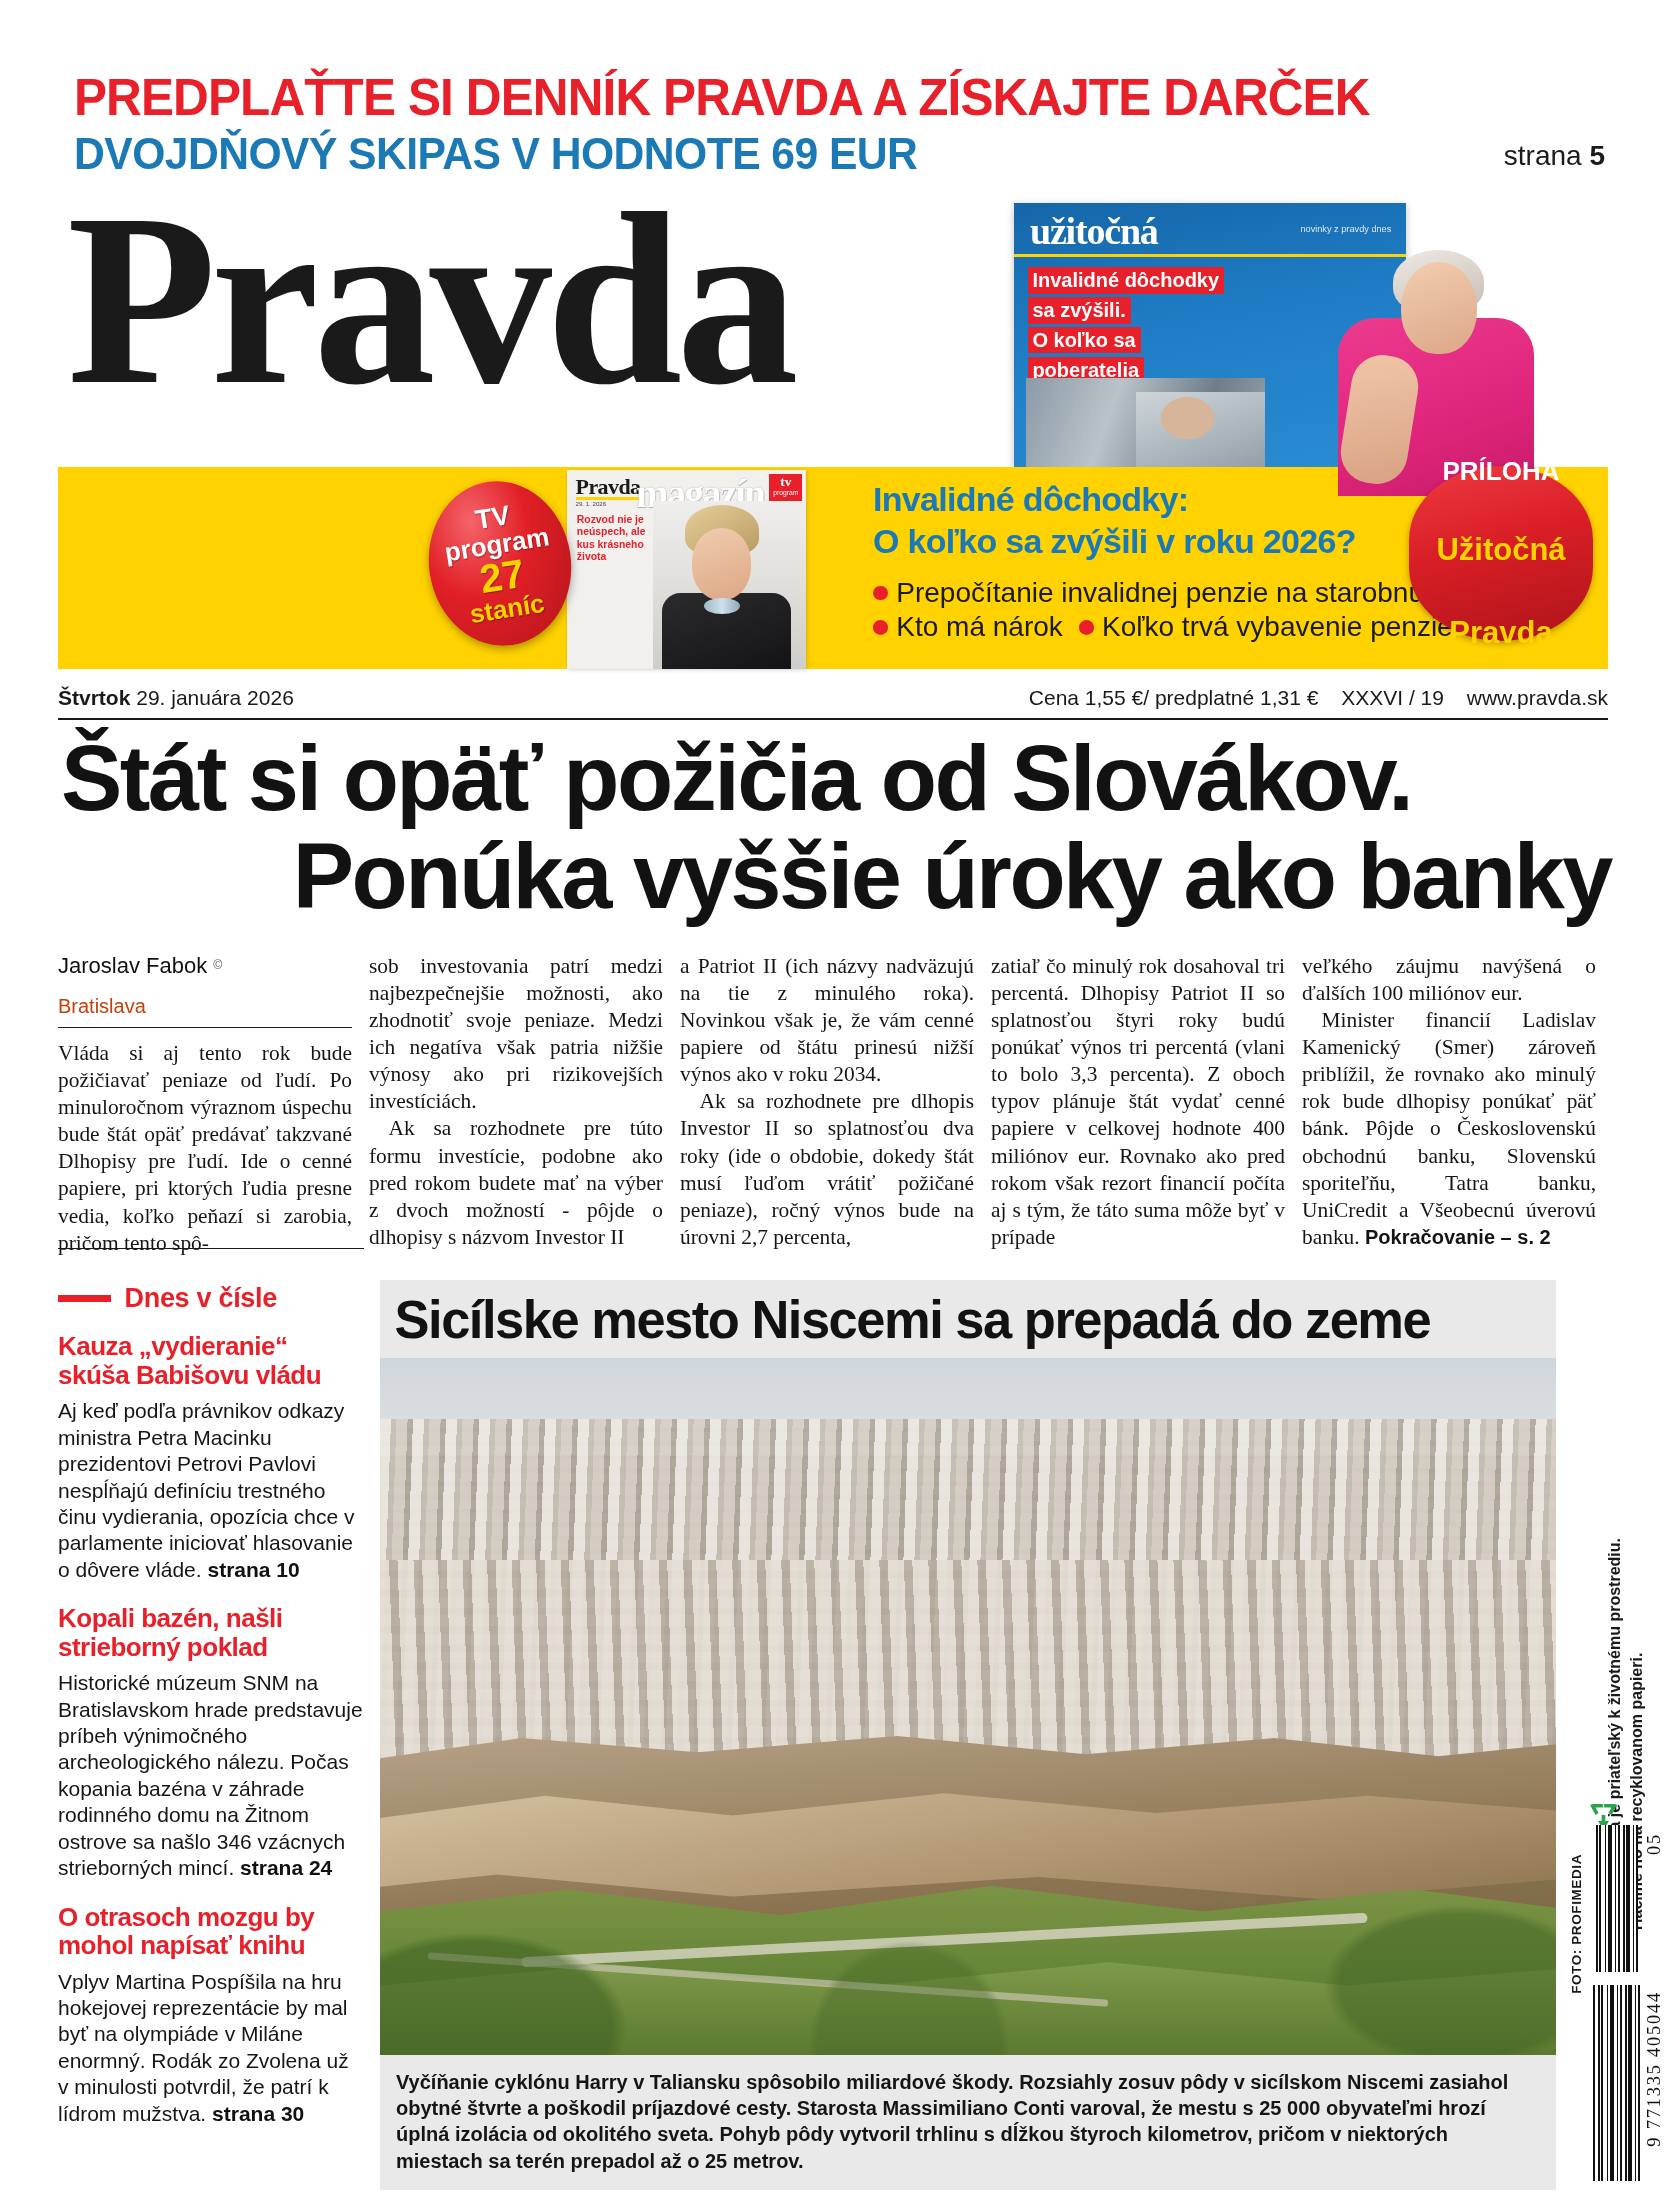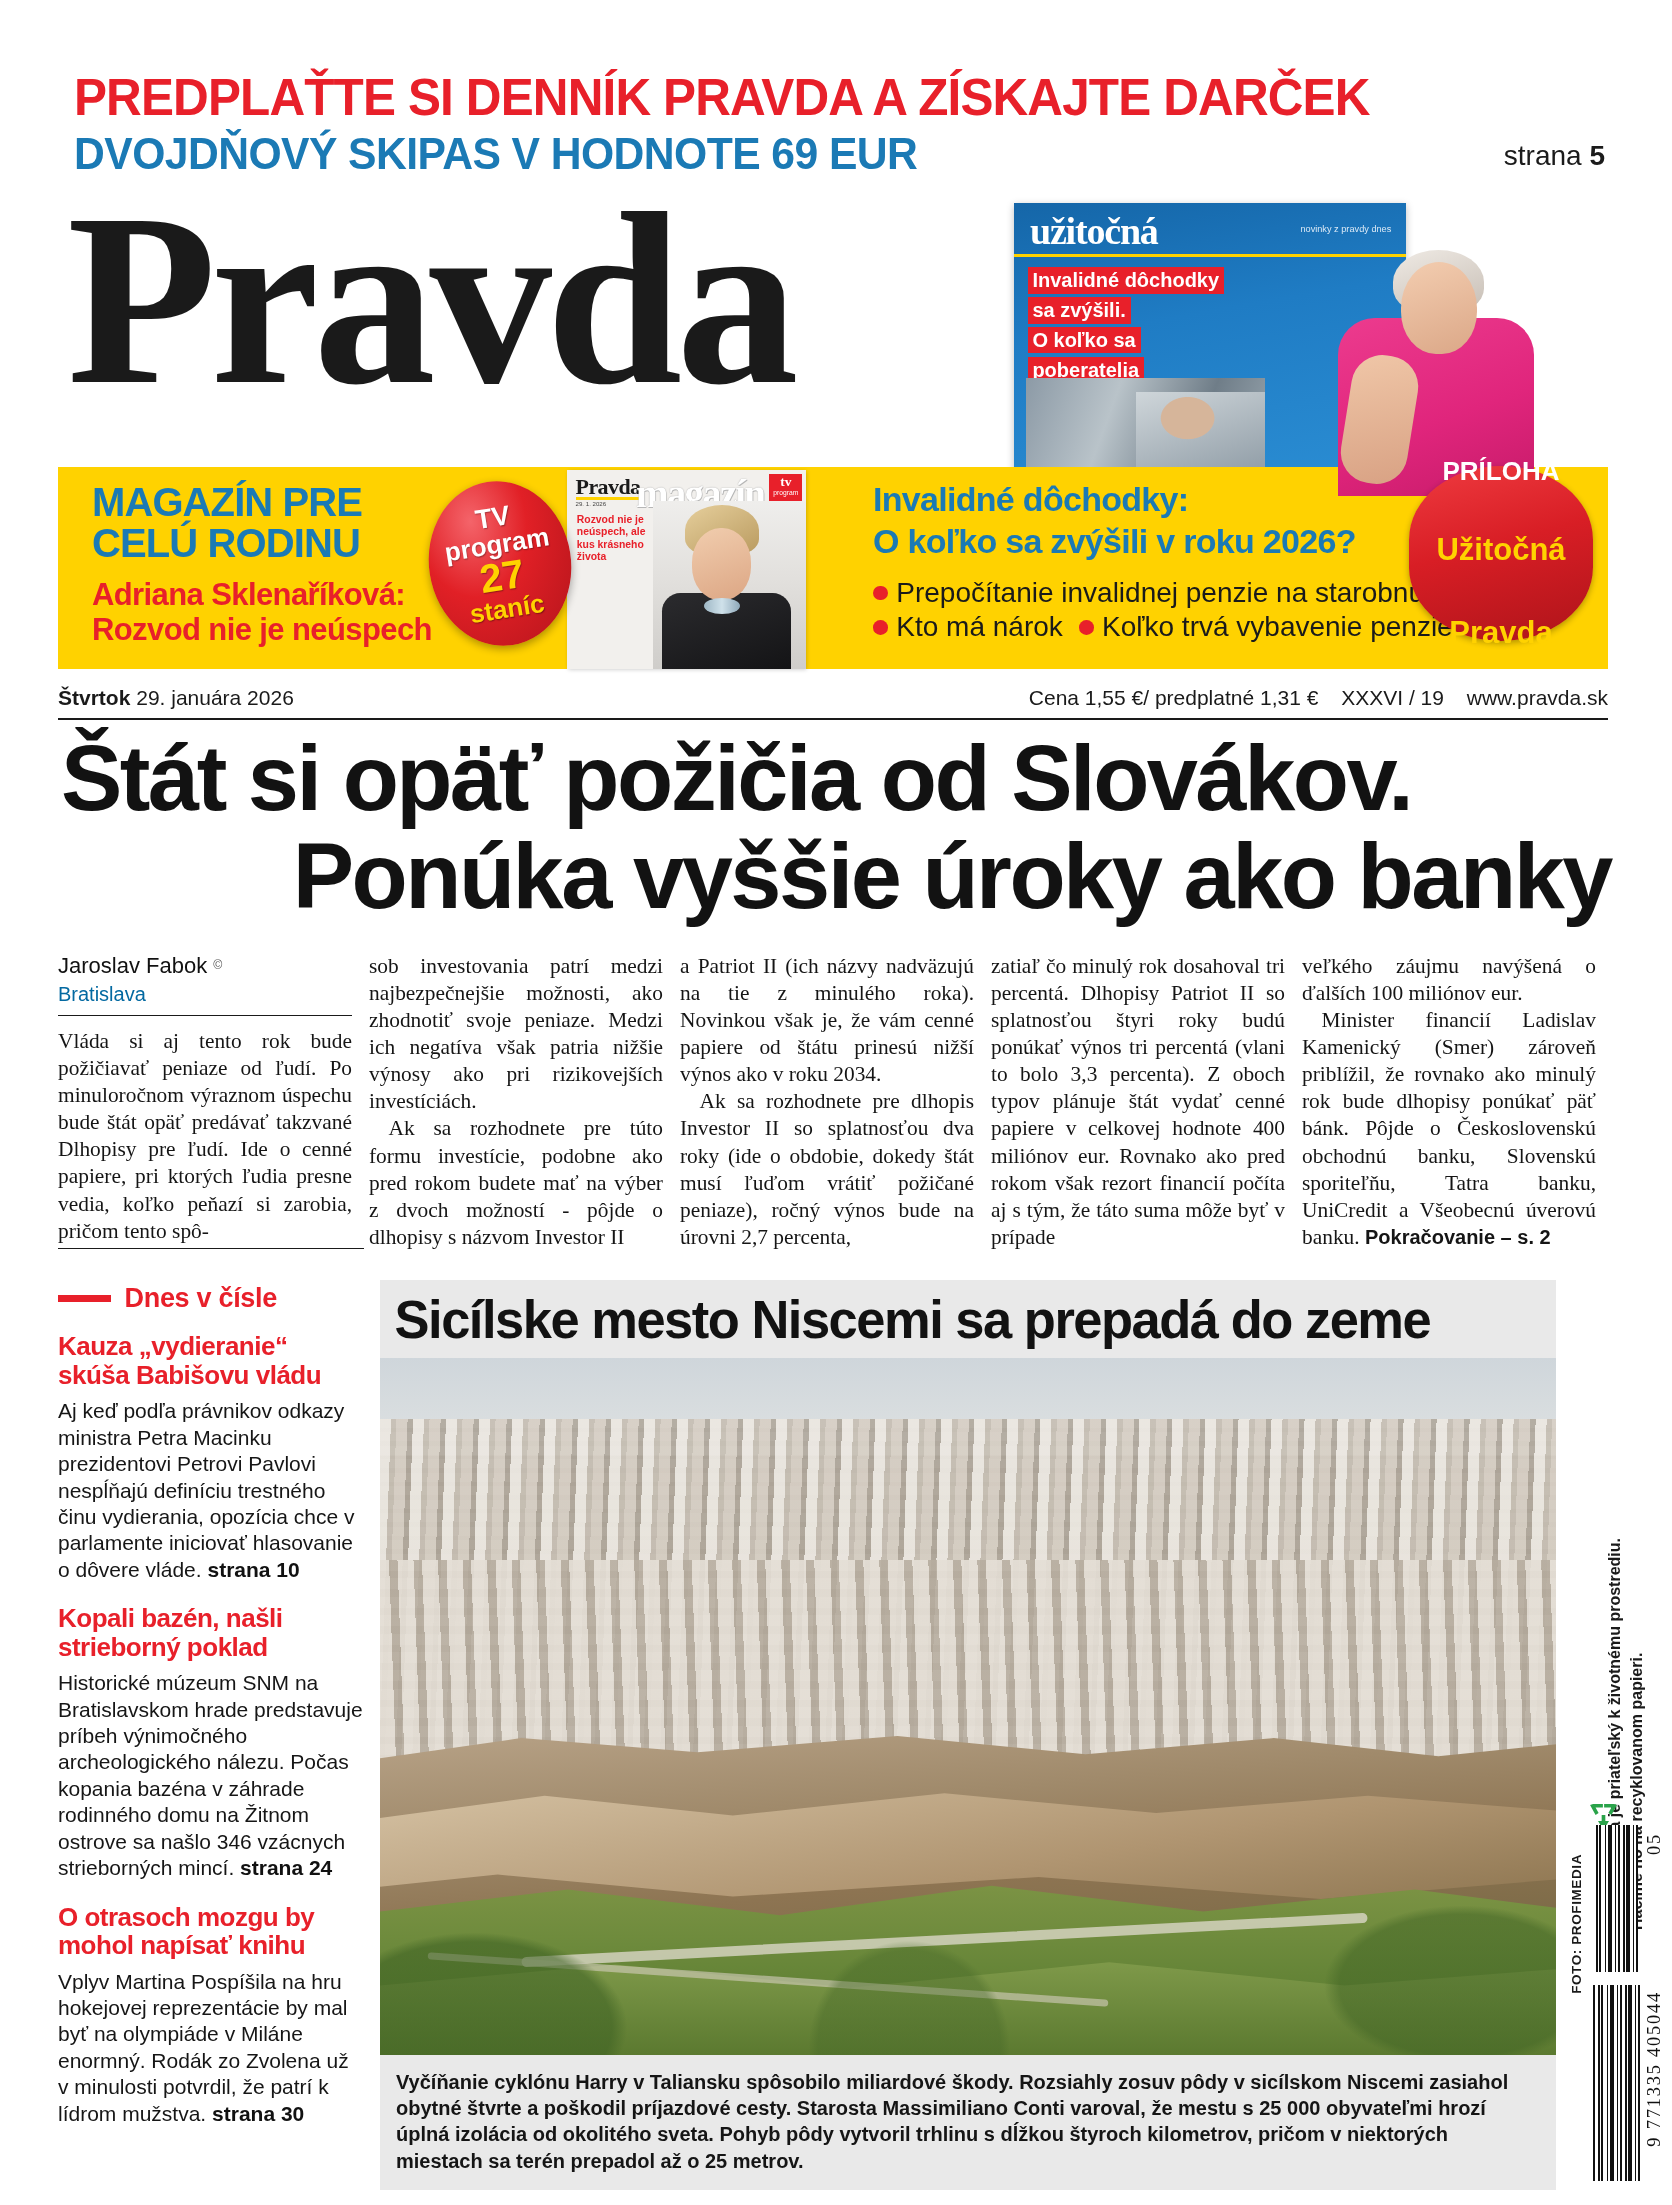--- a/index.html
+++ b/index.html
@@ -114,21 +114,21 @@
   .headline{position:absolute;left:61px;top:730px;width:1550px;font-size:92px;font-weight:bold;
             color:#121212;line-height:1.06;letter-spacing:-2.5px;}
   .headline .l2{text-align:right;}
 
   
   .article{position:absolute;left:58px;top:953px;width:1553px;display:flex;gap:0;}
   .acol{width:294px;margin-right:17px;}
   .acol:last-child{margin-right:0;}
   .byline-name{font-size:22px;font-weight:normal;color:#111;display:inline-block;}
   .byline-c{font-size:12.3px;color:#555;vertical-align:super;margin-left:6.1px;}
-  .byline-city{font-size:20px;color:#0369a1;margin-top:4px;}
+  .byline-city{font-size:20px;color:#c2410c;margin-top:16px;}
   .byline-rule{width:100%;height:1.2px;background:#1a1a1a;margin-top:8.6px;margin-bottom:12.3px;}
   .body{font-family:"Liberation Serif",serif;font-size:21.4px;line-height:1.265;color:#151515;text-align:justify;
         hyphens:none;}
   .body p{margin:0;}
   .body p.ind{text-indent:19.6px;}
   .cont{font-family:"Liberation Sans",sans-serif;font-weight:bold;font-size:20px;}
 
   .rule-mid{position:absolute;left:58px;top:1248px;width:306px;height:1.2px;background:#1a1a1a;}
 
   
@@ -231,26 +231,20 @@
     <div class="supp-foot">Aj ku štastnému dôchodku</div>
   </div>
   <div class="lady">
     <div class="lady-body"></div>
     <div class="lady-arm"></div>
     <div class="lady-hair"></div>
     <div class="lady-head"></div>
   </div>
 
   <div class="ybox">
-    <div class="ybox-left">
-      <div class="ybox-blue">MAGAZÍN PRE</div>
-      <div class="ybox-blue">CELÚ RODINU</div>
-      <div class="ybox-red">Adriana Sklenaříková:</div>
-      <div class="ybox-red" style="margin-top:1.2px">Rozvod nie je neúspech</div>
-    </div>
     <div class="ybox-right">
       <div class="inv-h1">Invalidné dôchodky:</div>
       <div class="inv-h2">O koľko sa zvýšili v roku 2026?</div>
       <div class="bullets">
         <div class="brow">
           <span class="bdot"></span>
           <span>Prepočítanie invalidnej penzie na starobnú</span>
         </div>
         <div class="brow">
           <span class="bdot"></span>

